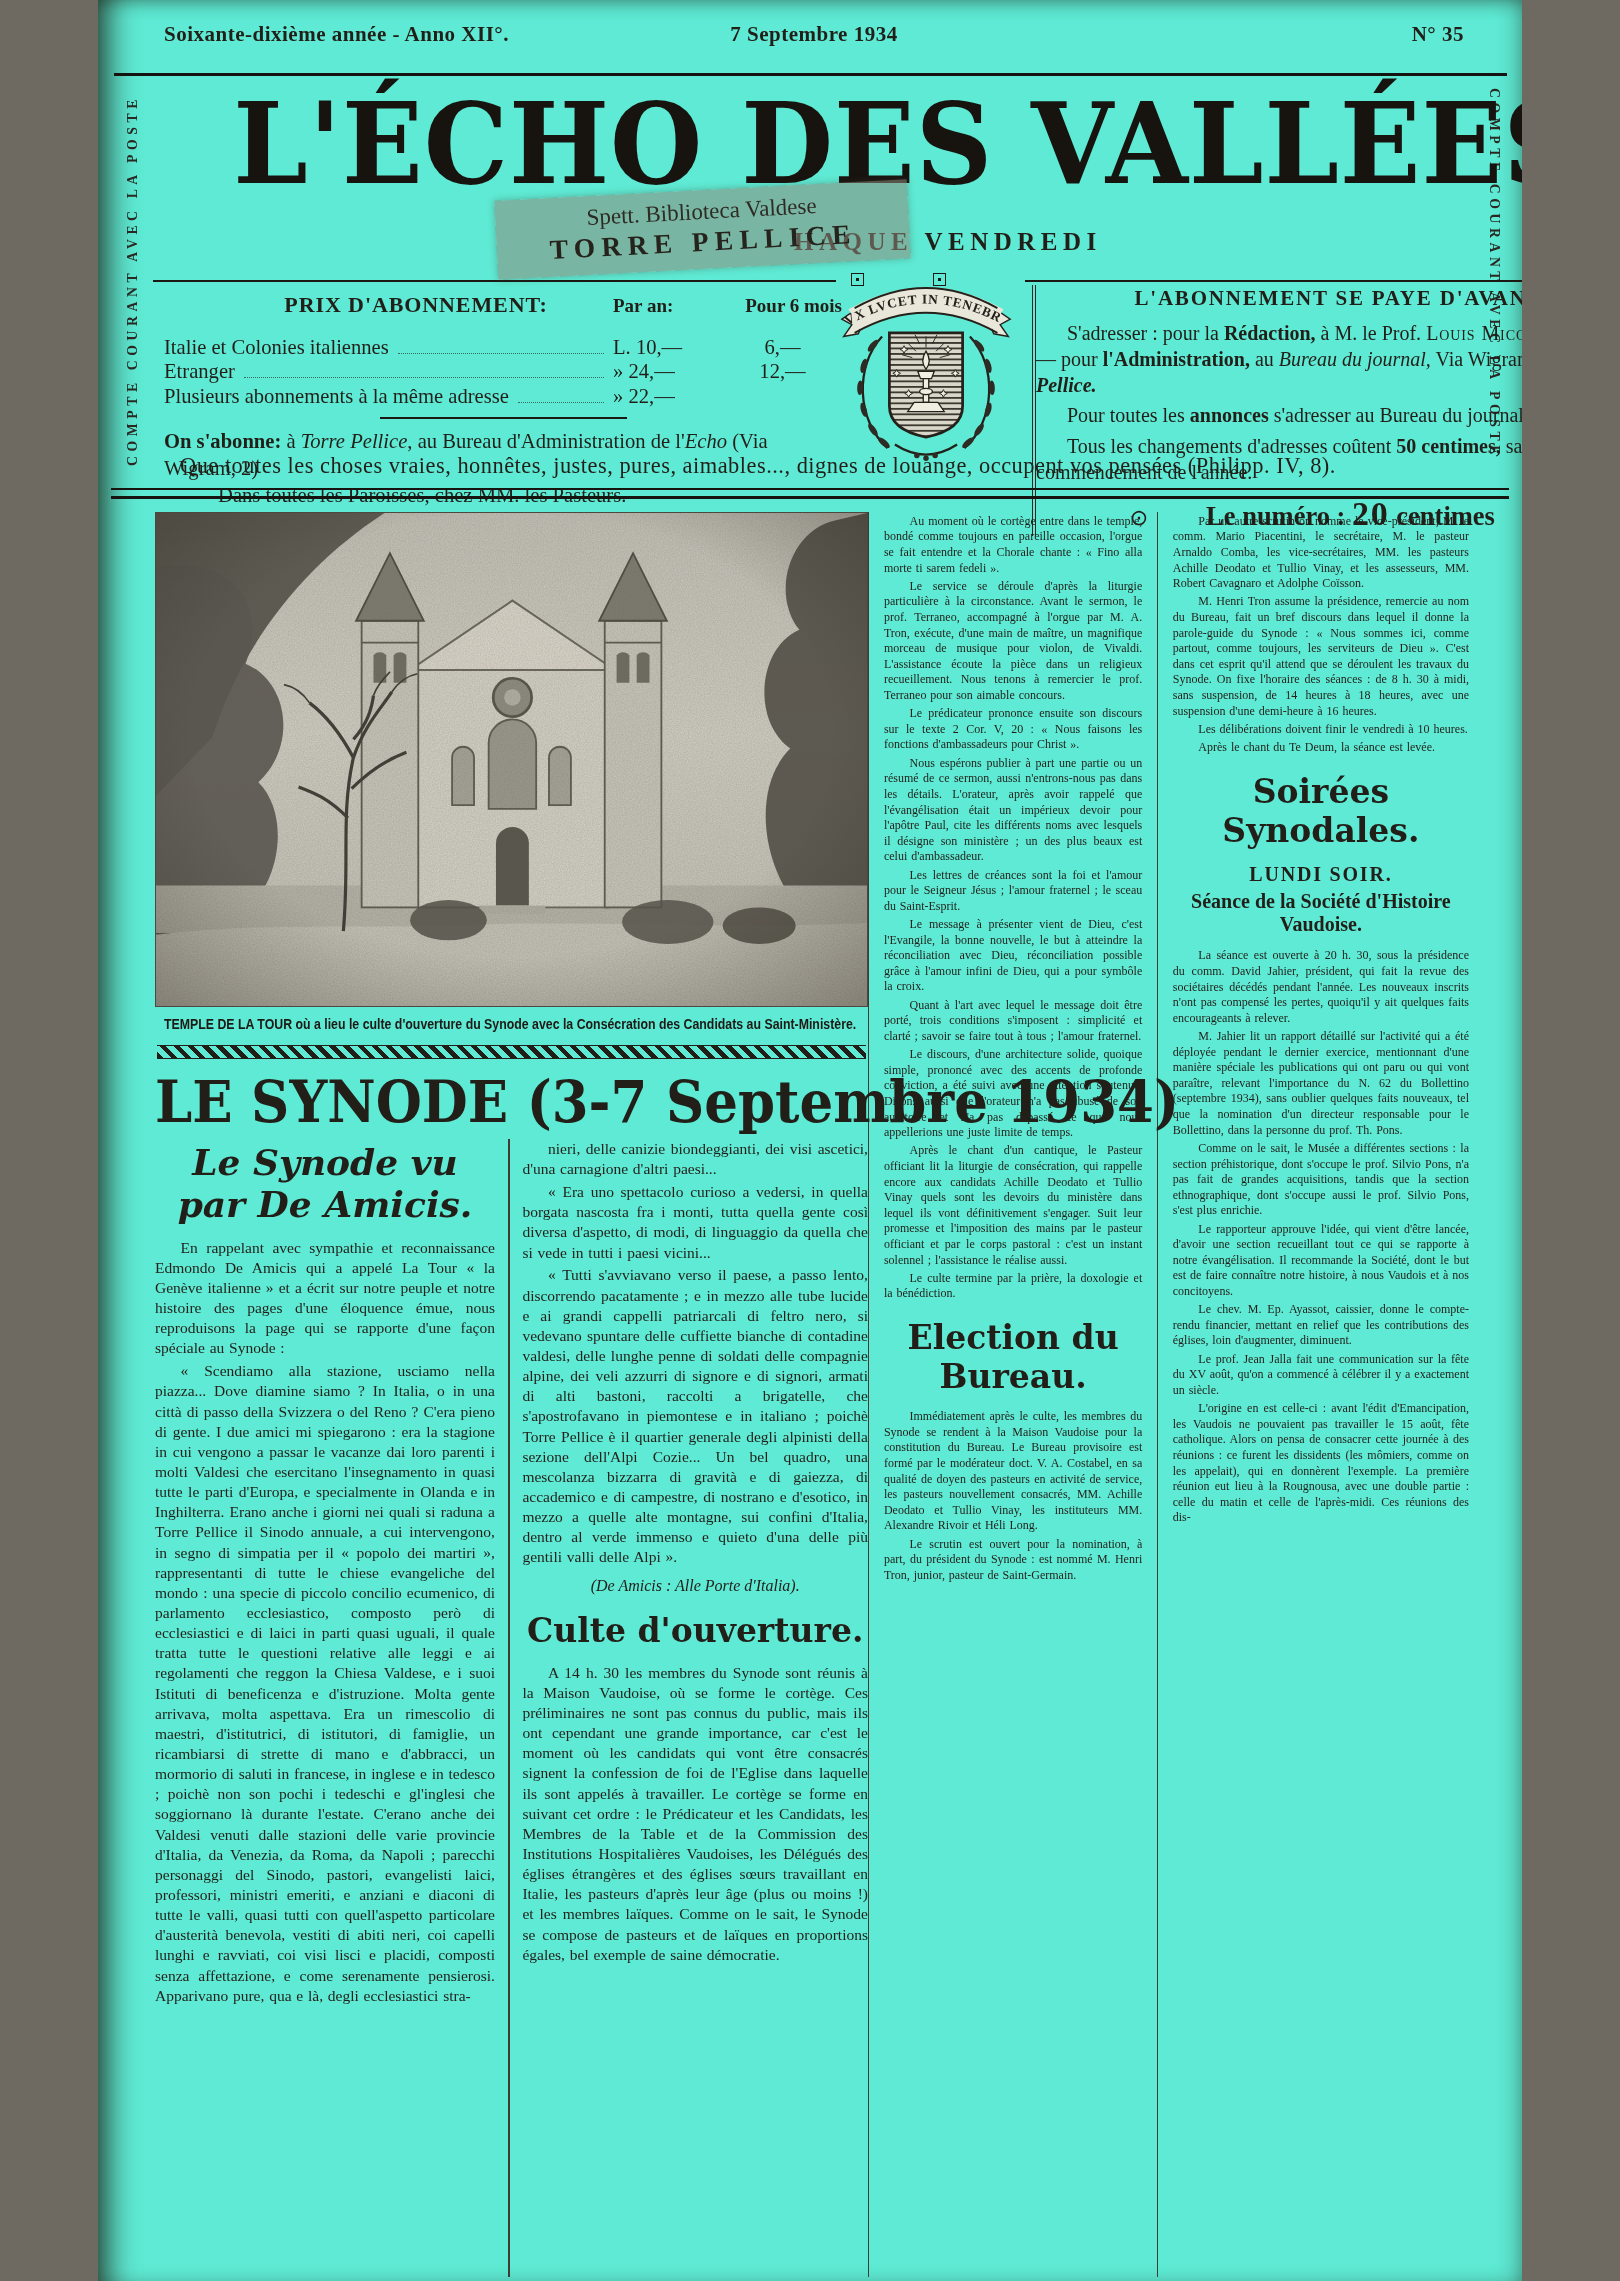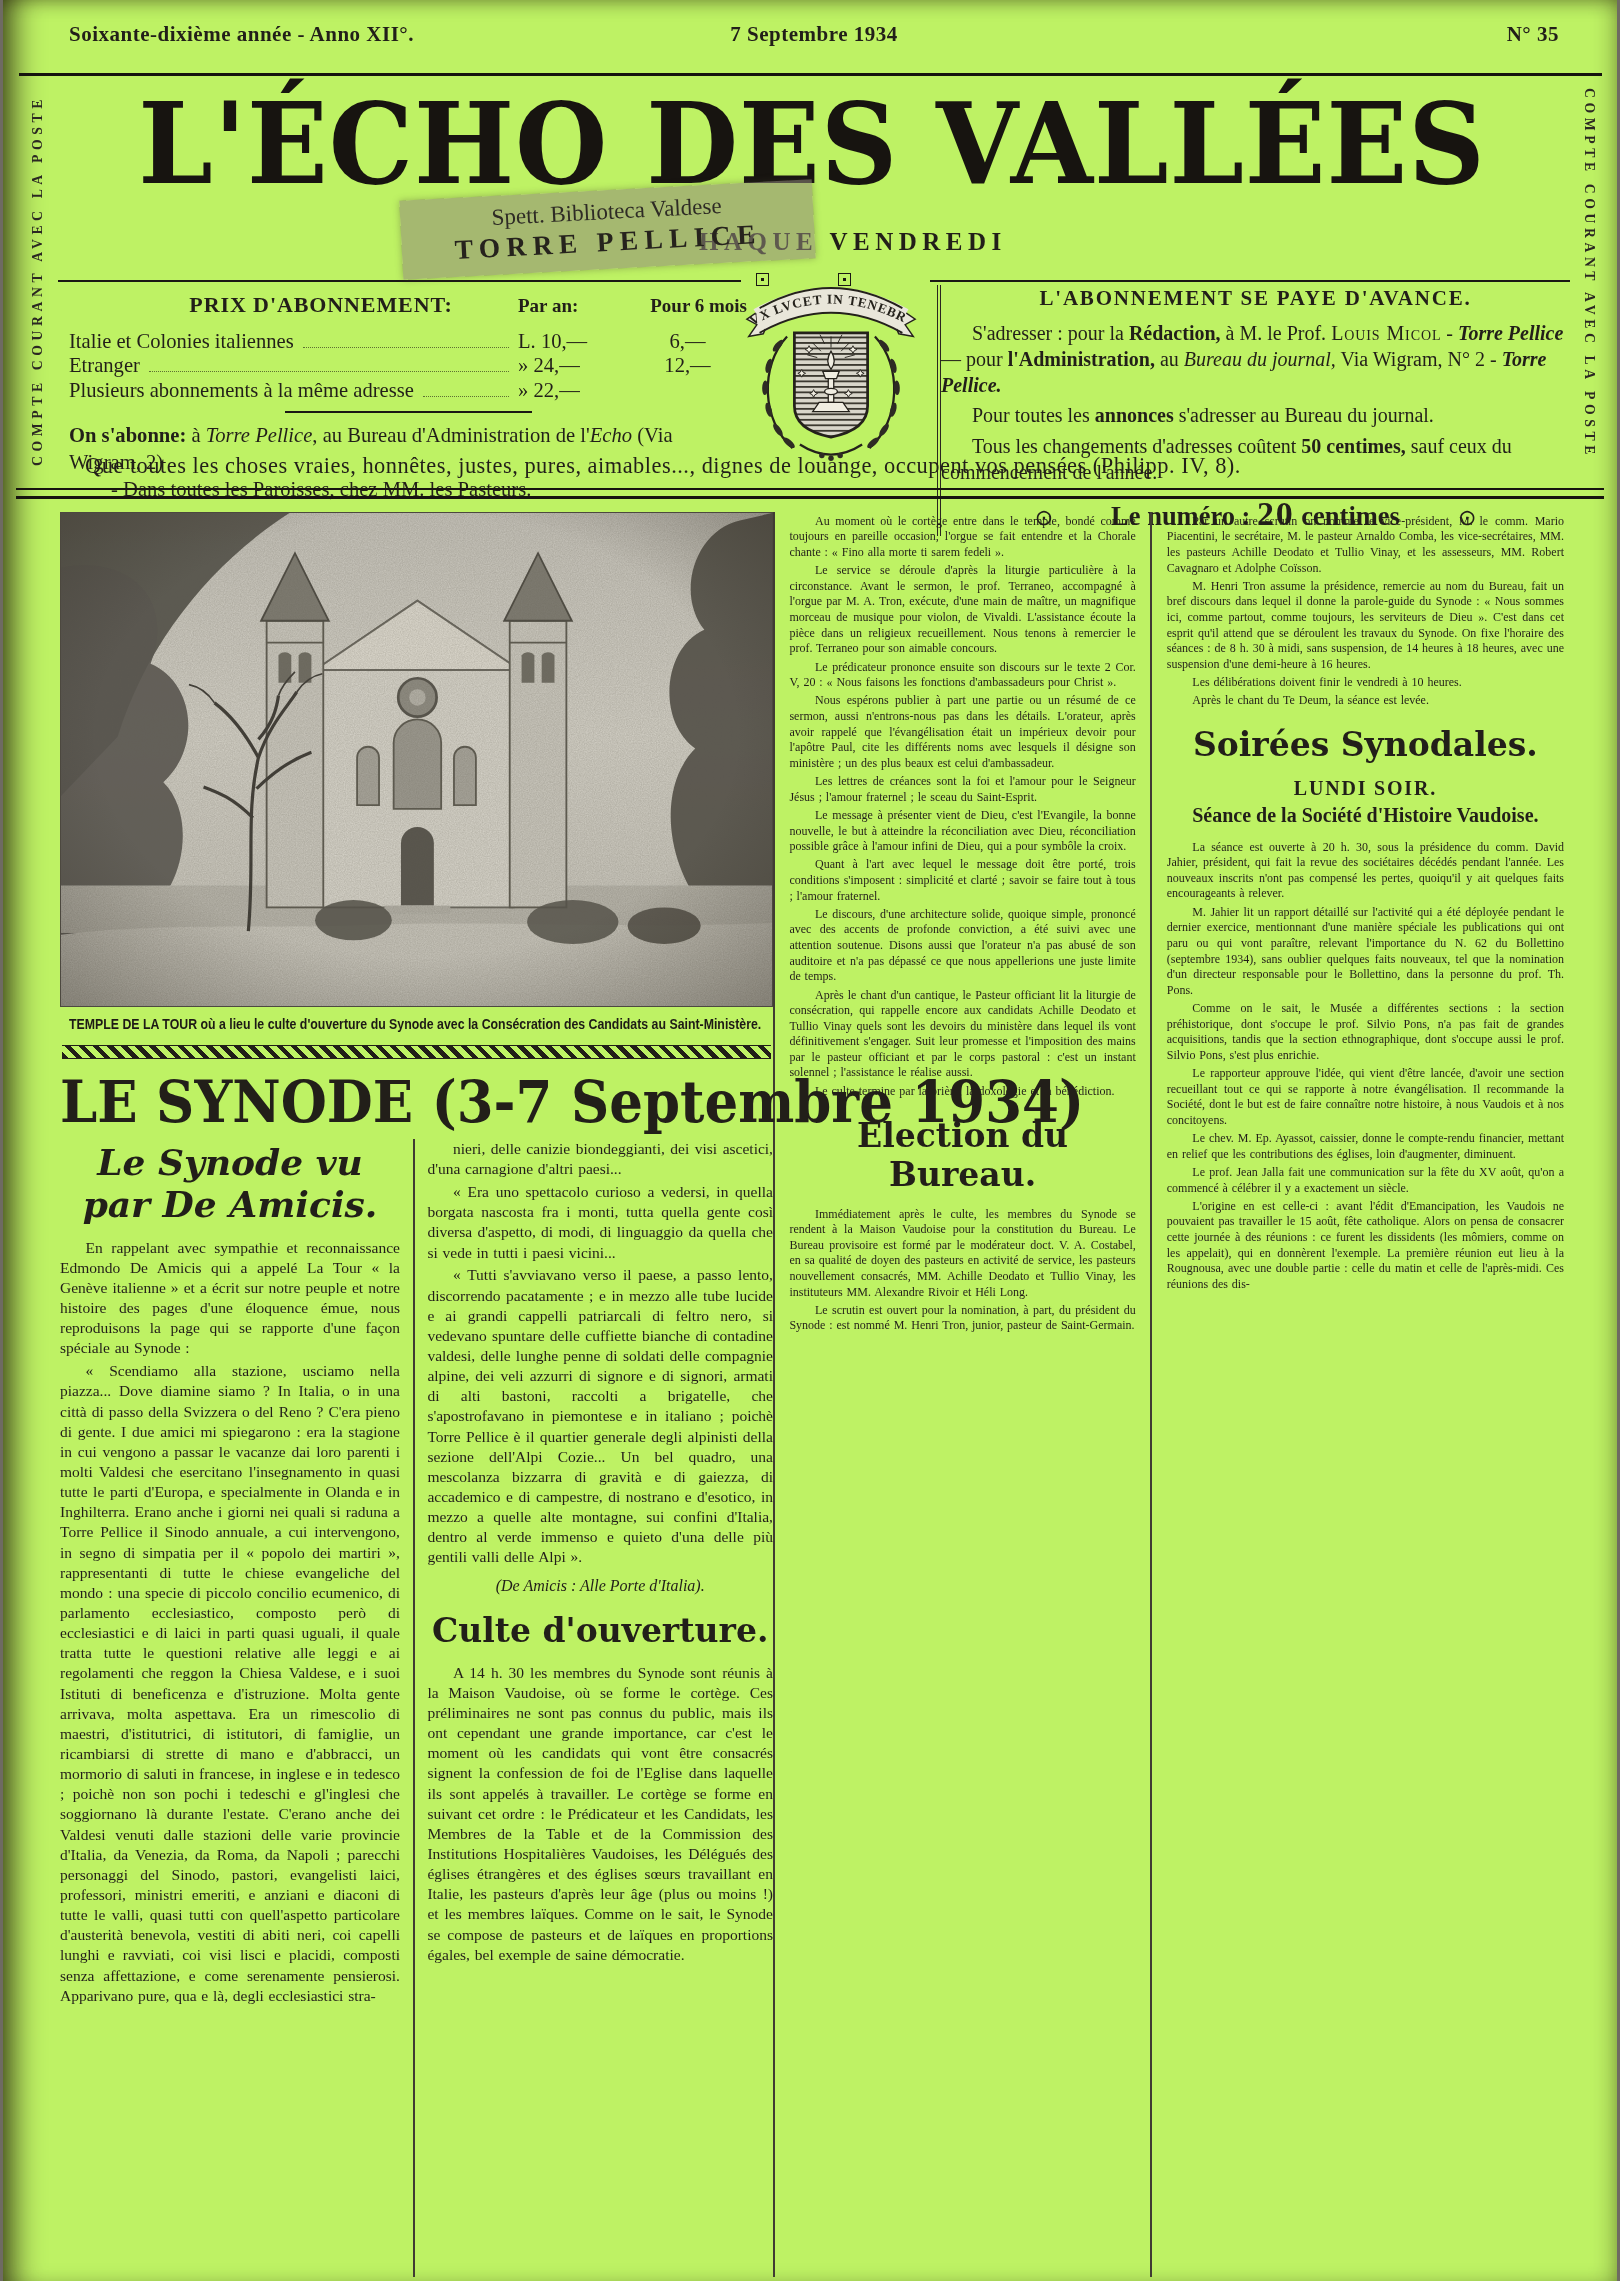--- a/index.html
+++ b/index.html
@@ -1,23 +1,23 @@
 <!DOCTYPE html>
 <html style="font-size:14.6px"><head>
 <meta charset="utf-8">
 <style>
   html,body{margin:0;padding:0;background:#6e6a62;}
-  .page{position:relative;width:1614px;height:2282px;margin:0 auto;overflow:hidden;
+  .page{position:relative;width:1424px;height:2282px;margin:0 auto;overflow:hidden;
     color:#221f19;font-family:"Liberation Serif",serif;
     background:
       radial-gradient(ellipse at 25% 5%, rgba(125,115,92,.16), transparent 42%),
       radial-gradient(ellipse at 72% 3%, rgba(125,115,92,.14), transparent 36%),
       radial-gradient(ellipse at 50% 55%, rgba(255,255,248,.06), transparent 60%),
       linear-gradient(180deg,#e8e5dd 0%,#ded acf 0%,#ded9d0 32%,#e3e0d7 68%,#dcd8cf 100%);
-    background-color:#bef264;
+    background-color:#5eead4;
     box-shadow: inset 27.4px 0 31px -18.3px rgba(25,18,5,.8), inset -14.6px 0 24px -14.6px rgba(25,18,5,.45), inset 0 12.8px 20px -12.8px rgba(25,18,5,.35);}
   
   .topbar{position:absolute;top:22px;left:66px;right:58px;display:flex;align-items:baseline;
     font-size:21px;font-weight:bold;letter-spacing:0.5px;}
   .tb{flex:1;}
   .tb.c{text-align:center;}
   .tb.r{text-align:right;font-family:Liberation Serif, serif;}
   .rule-top{position:absolute;top:73px;left:16.4px;right:14.6px;height:2.7px;background:#15130f;}
   
   .side{position:absolute;font-size:13.7px;font-weight:bold;letter-spacing:4.6px;color:#2b2822;
@@ -35,21 +35,21 @@
   .stamp .l2{font-size:27.4px;font-weight:bold;letter-spacing:6.4px;margin-top:1.8px;color:#26231d;}
   .frequency{position:absolute;left:696px;top:228px;font-size:25px;font-weight:bold;letter-spacing:5.5px;}
   
   .rule-mid{position:absolute;top:280px;height:1.8px;background:#1b1814;}
   .rm-l{left:55px;width:683px;}
   .rm-r{left:927px;width:640px;}
   .sq{position:absolute;top:273px;width:11px;height:11px;border:1.8px solid #1b1814;}
   .sq i{display:block;width:3.7px;height:3.7px;background:#1b1814;margin:3.7px auto;}
   
   .pricing{position:absolute;left:66px;top:292px;width:678px;font-size:20.6px;}
-  .p-head{display:flex;font-weight:bold;align-items:baseline;margin-bottom:12px;}
+  .p-head{display:flex;font-weight:bold;align-items:baseline;margin-bottom:18px;}
   .p-head .t{flex:1;text-align:center;font-size:22px;letter-spacing:0.9px;padding-left:55px;}
   .p-head .y{width:110px;font-size:19px;}
   .p-head .h{width:119px;text-align:right;font-size:19px;}
   .p-row{display:flex;align-items:baseline;margin:0.9px 0;}
   .p-row .lab{white-space:nowrap;}
   .p-row .dots{flex:1;border-bottom:1.8px dotted rgba(30,26,18,.6);margin:0 9.1px 5.5px;}
   .p-row .y{width:110px;}
   .p-row .h{width:119px;text-align:center;}
   .mini-rule{width:247px;height:1.8px;background:#1b1814;margin:9.1px auto 9.1px;}
   .signup{line-height:1.3;}

